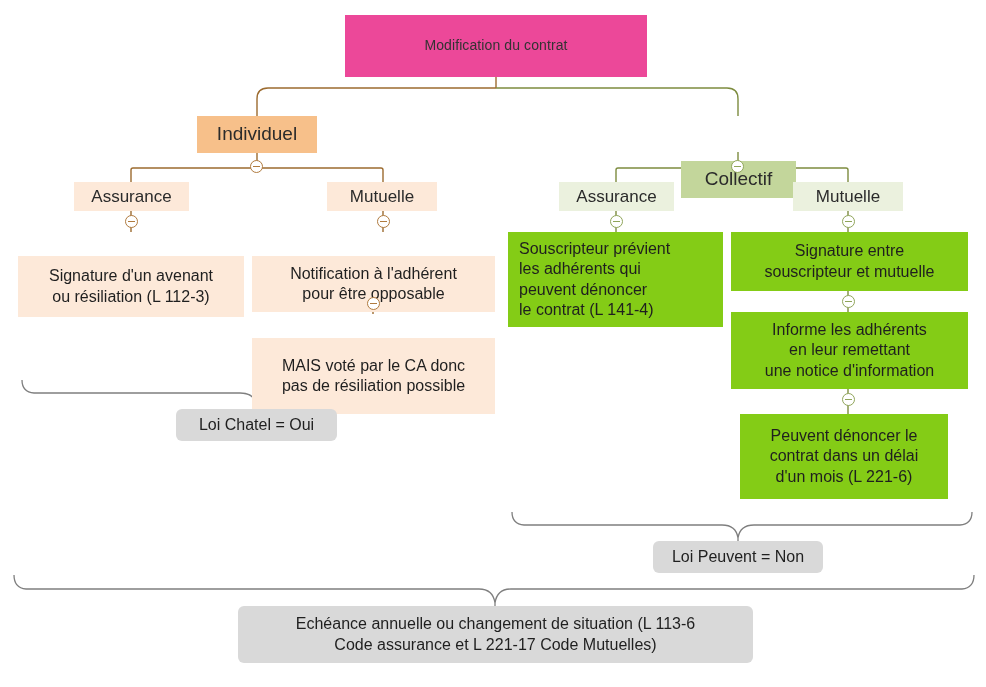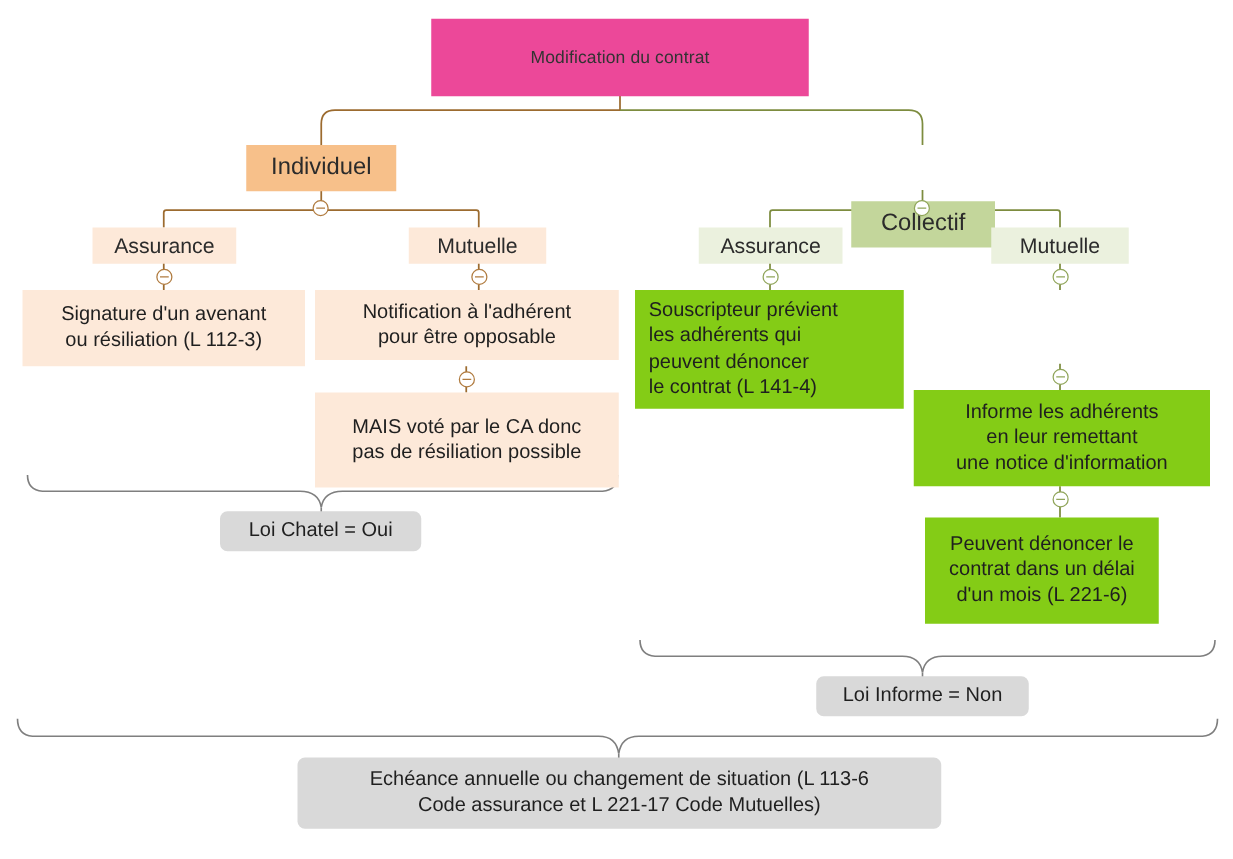--- a/index.html
+++ b/index.html
@@ -44,21 +44,21 @@
     font-size:17px;
     color:#2b2b2b;
   }
   .lvl3.ind{background:#fde9d9;}
   .lvl3.col{background:#ebf1de;}
 
   .leaf{
     font-size:16px;
     color:#1f1f1f;
   }
-  .leaf.ind{background:#fde9d9;}
+  .leaf.ind{background:#fde9d9;margin-top:24px;}
   .leaf.col{background:#84cc16;}
   .leaf.left{justify-content:flex-start;text-align:left;padding-left:11px;}
 
   .summary{
     background:#d9d9d9;
     border-radius:6px;
     font-size:16px;
     color:#1f1f1f;
   }
 
@@ -154,33 +154,35 @@
       <i></i>
     </div>
   <div class="node leaf ind" style="left:252px;top:314px;width:243px;height:76px;">MAIS voté par le CA donc
 pas de résiliation possible</div>
 
   <div class="node leaf col left" style="left:508px;top:232px;width:215px;height:95px;">Souscripteur prévient
 les adhérents qui
 peuvent dénoncer
 le contrat (L 141-4)</div>
 
+  <div class="node leaf col" style="left:731px;top:232px;width:237px;height:59px;">Signature entre
+souscripteur et mutuelle</div>
   <div class="collapse col" style="left:842px;top:295px;">
       <i></i>
     </div>
   <div class="node leaf col" style="left:731px;top:312px;width:237px;height:77px;text-align:center;">Informe les adhérents
 en leur remettant
 une notice d'information</div>
   <div class="collapse col" style="left:842px;top:393px;">
       <i></i>
     </div>
-  <div class="node leaf col" style="left:740px;top:414px;width:187px;height:85px;">Peuvent dénoncer le
+  <div class="node leaf col" style="left:740px;top:414px;width:208px;height:85px;">Peuvent dénoncer le
 contrat dans un délai
 d'un mois (L 221-6)</div>
 
   <div class="node summary" style="left:176px;top:409px;width:161px;height:32px;">Loi Chatel = Oui</div>
 
-  <div class="node summary" style="left:653px;top:541px;width:170px;height:32px;">Loi Informe = Non</div>
+  <div class="node summary" style="left:653px;top:541px;width:170px;height:32px;">Loi Peuvent = Non</div>
 
   <div class="node summary" style="left:238px;top:606px;width:515px;height:57px;">Echéance annuelle ou changement de situation (L 113-6
 Code assurance et L 221-17 Code Mutuelles)</div>
 
 </div>
 
 </body></html>

